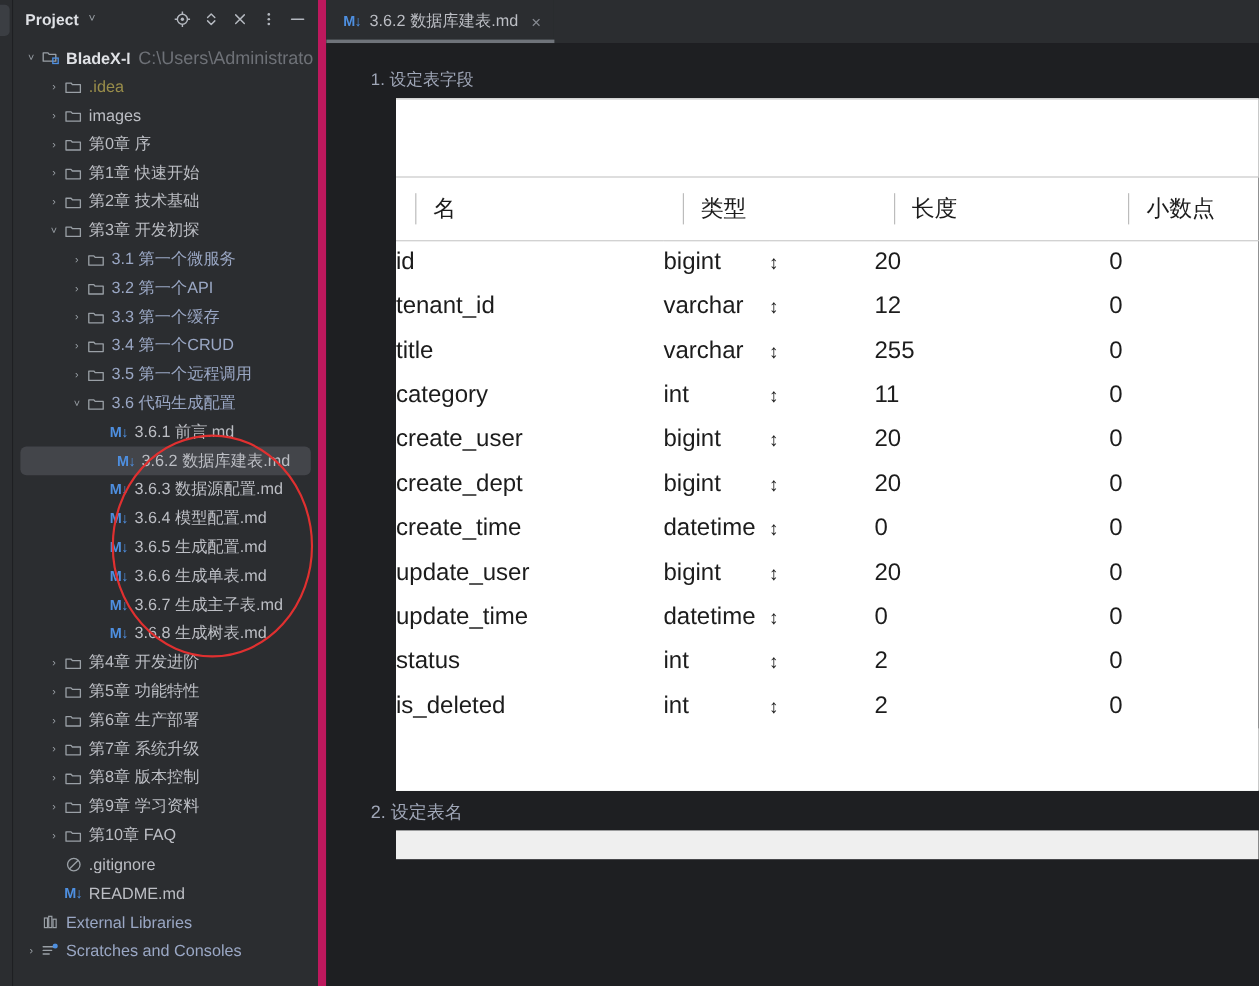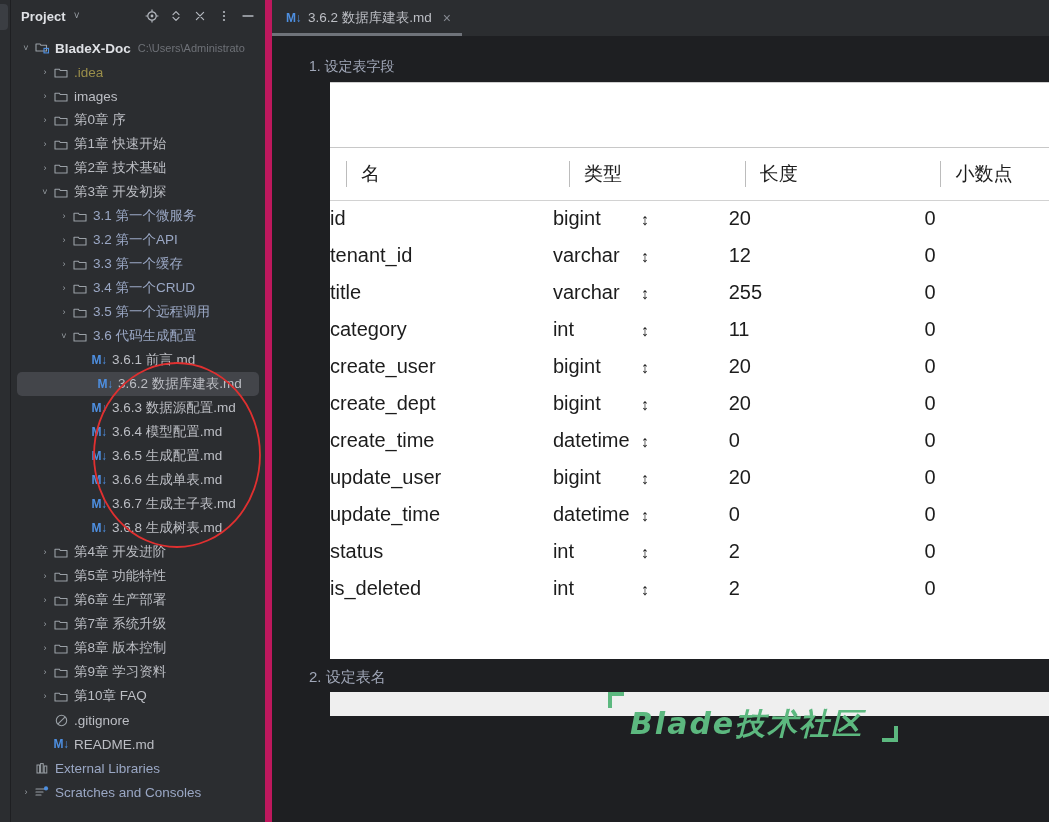--- a/index.html
+++ b/index.html
@@ -54,21 +54,21 @@
   .row.selected { background: #43454a; border-radius: 5px; margin: 0 6px; }
   .arrow {
     width: 14px; min-width: 14px; display: flex; align-items: center;
     justify-content: center; color: #9aa0a6; font-size: 9px;
   }
   .arrow.spacer { color: transparent; }
   .ic { width: 18px; min-width: 18px; display: flex; align-items: center; justify-content: center; }
   .ic svg { display: block; }
   .lbl { padding-left: 4px; overflow: hidden; text-overflow: clip; }
   .lbl.bold { font-weight: bold; color: #dfe1e5; }
-  .hint { color: #6e7177; font-size: 11px; padding-left: 7px; }
+  .hint { color: #6e7177; font-size: 15px; padding-left: 7px; }
   .md-badge {
     color: #4e8fe0; font-weight: bold; font-size: 12px;
     letter-spacing: -0.5px; font-family: "Liberation Sans", sans-serif;
   }
   .lbl.yellow { color: #9a8e4a; }
   .lbl.link { color: #9aa7c4; }
 
   
   .annot-ellipse {
     position: absolute; pointer-events: none;
@@ -592,20 +592,15 @@
               </tr>
             </tbody>
         </table>
         <div class="shot-foot"></div>
       </div>
 
       <div class="doc-li2">2. 设定表名</div>
       <div class="shot2"></div>
     </div>
 
-    <div class="watermark">
-      <div class="wm-br wm-tl"></div>
-      <div class="wm-text">Blade技术社区</div>
-      <div class="wm-br wm-br2"></div>
-    </div>
 
   </div>
 </div>
 
 </body></html>

